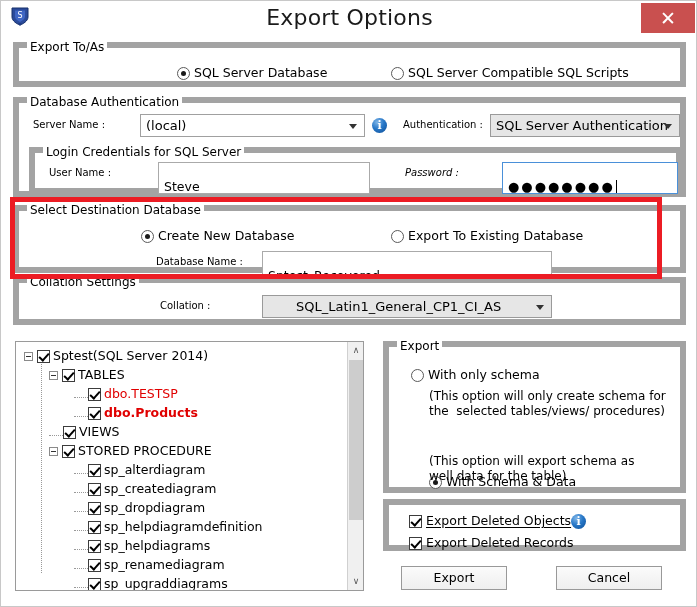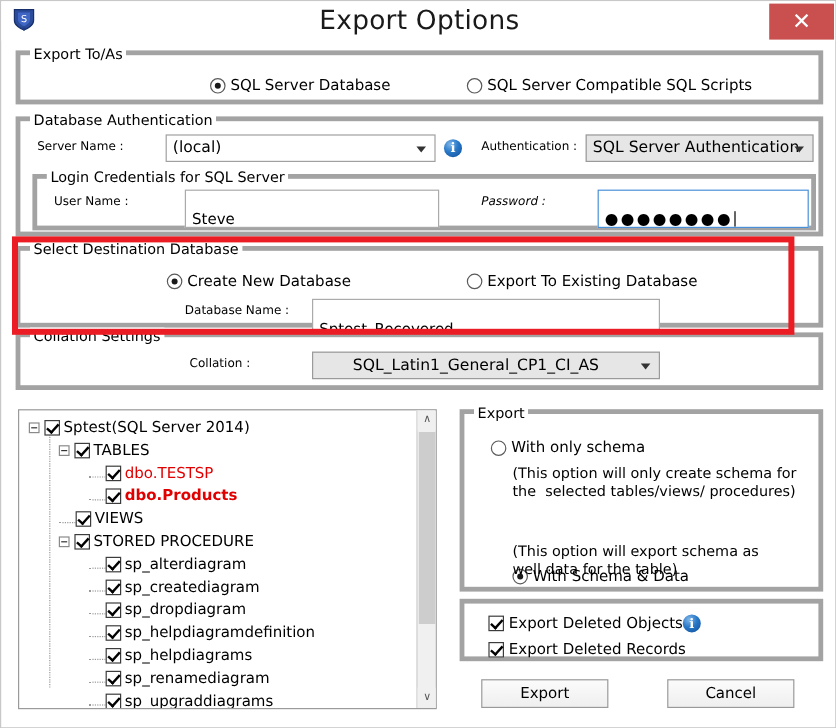--- a/index.html
+++ b/index.html
@@ -44,21 +44,21 @@
     color: #ffffff;
     text-align: center;
     line-height: 30px;
     font-size: 19px;
     font-weight: 500;
   }
 
   
   .group {
     position: absolute;
-    border: 4px solid #a3a3a3;
+    border: 6px solid #a3a3a3;
     background: #ffffff;
   }
   .group-label {
     position: absolute;
     top: -8px; left: 8px;
     background: #ffffff;
     padding: 0 3px;
     font-size: 12px;
     color: #000;
     white-space: nowrap;
@@ -429,21 +429,21 @@
 
     <div style="position:absolute; left:40px; top:85px;margin-top:42px;">
       <span class="radio checked"></span><span class="optlabel">With Schema &amp; Data</span>
     </div>
     <div class="note" style="left:40px; top:107px;">(This option will export schema as
 well data for the table)</div>
   </div>
 
   <div class="group" style="left:382px; top:498px; width:303px; height:52px;">
 
-    <div style="position:absolute; left:20px; top:8px;">
+    <div style="position:absolute; left:20px; top:8px;text-decoration:underline;">
       <span class="checkbox checked"></span><span class="optlabel">Export Deleted Objects</span>
     </div>
     <div class="info-icon" style="left:182px; top:9px;"></div>
 
     <div style="position:absolute; left:20px; top:30px;">
       <span class="checkbox checked"></span><span class="optlabel">Export Deleted Records</span>
     </div>
   </div>
 
   <div class="btn" style="left:400px; top:565px; width:106px; height:24px;">Export</div>

